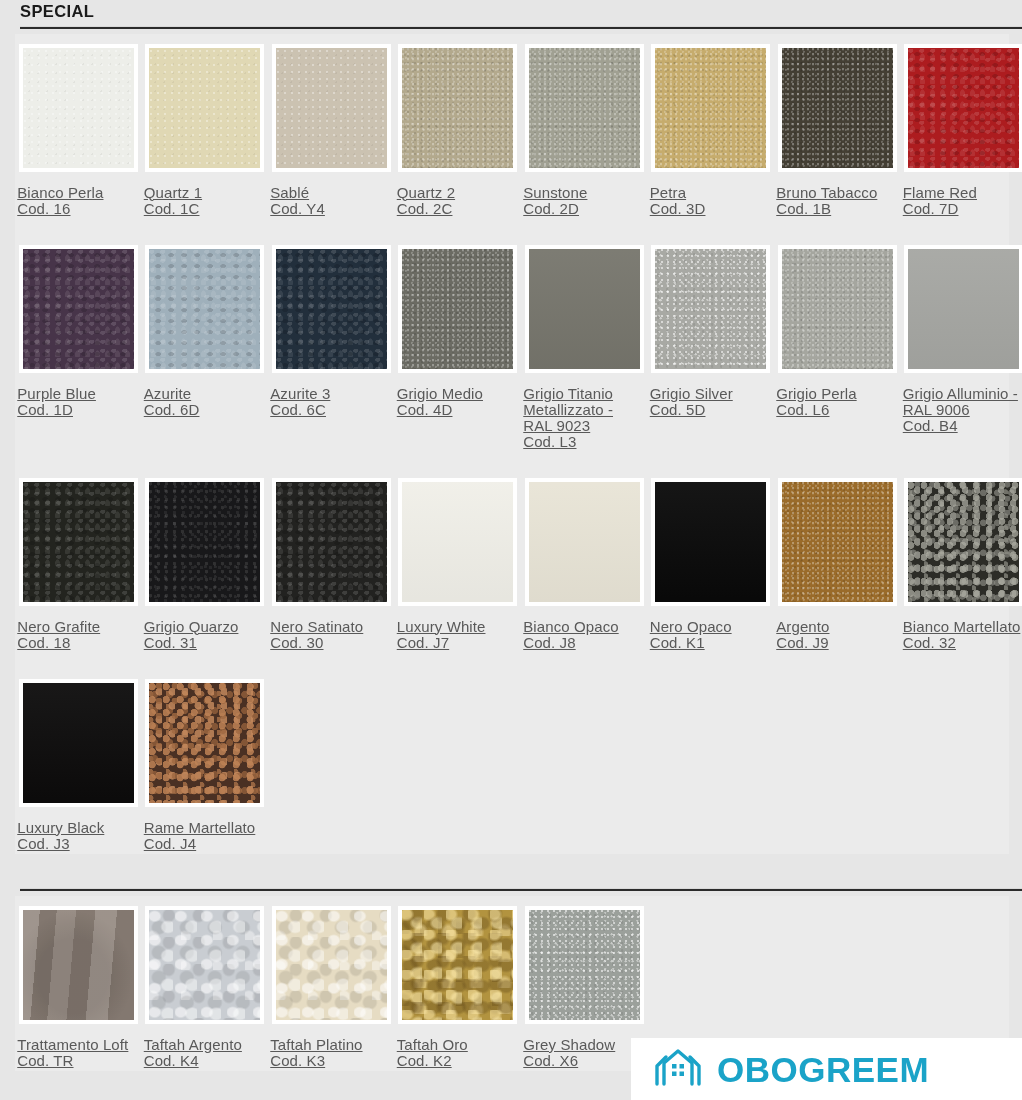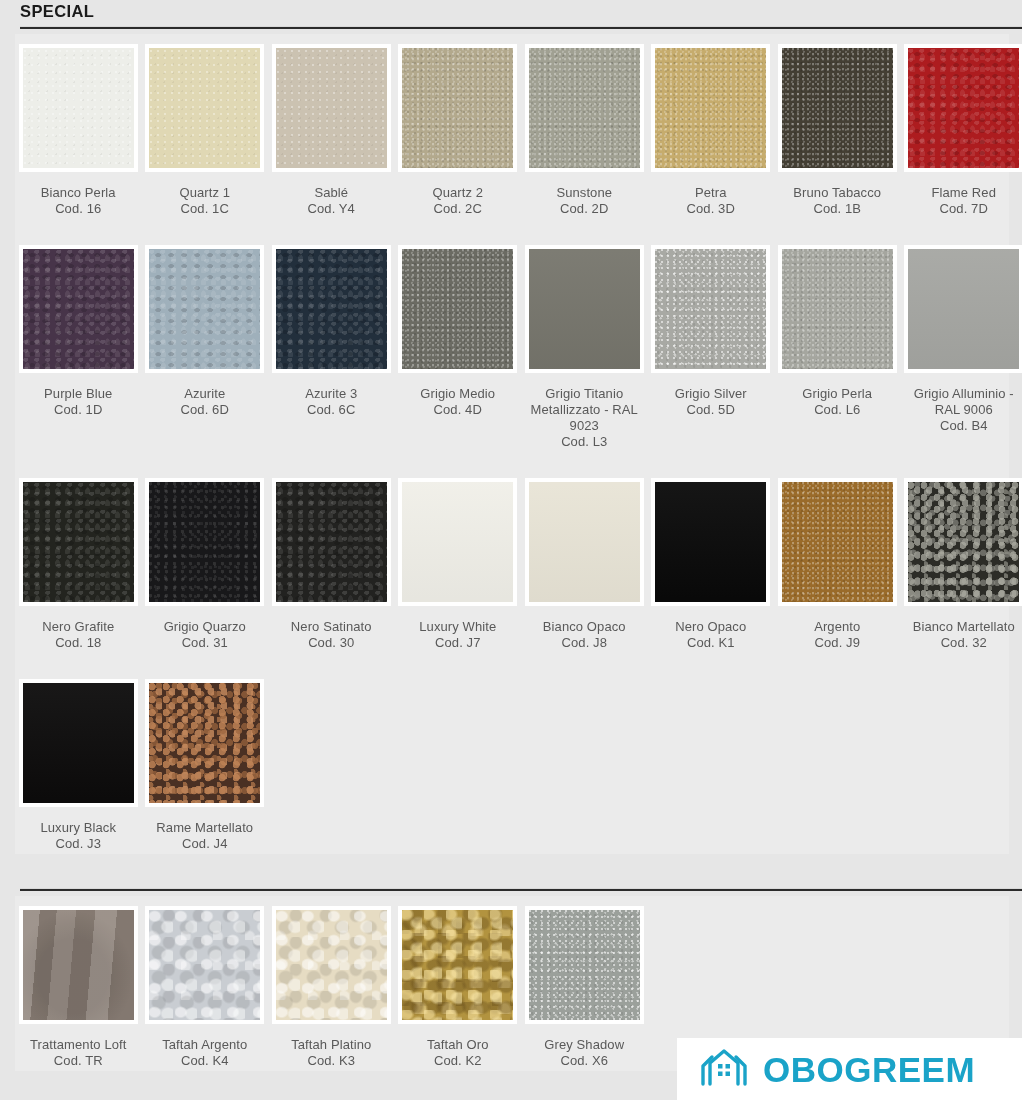--- a/index.html
+++ b/index.html
@@ -66,44 +66,45 @@
   }
   .chip {
     width: 100%;
     height: 100%;
     background-color: #cccccc;
     background-repeat: repeat;
   }
   .caption {
     margin-top: 13px;
     width: 122px;
-    text-align: center;
-    font-size: 13px;
+    text-align: left;
+    font-size: 15px;
     line-height: 16px;
     color: #595959;
     letter-spacing: 0.1px;
+    text-decoration: underline;
   }
   .caption .code { display: block; }
   .row-pad { height: 22px; }
 
   
   .surf-frame {
     width: 119px;
     height: 118px;
     background: #ffffff;
     padding: 4px;
     margin-top: 6px;
   }
 
   
   #logo-box {
     position: absolute;
     right: 0;
     bottom: 0;
-    width: 345px;
+    width: 391px;
     height: 62px;
     background: #ffffff;
     display: flex;
     align-items: center;
     padding-left: 22px;
   }
   #logo-mark { flex: 0 0 auto; margin-right: 14px; }
   #logo-text {
     font-size: 35px;
     font-weight: bold;

